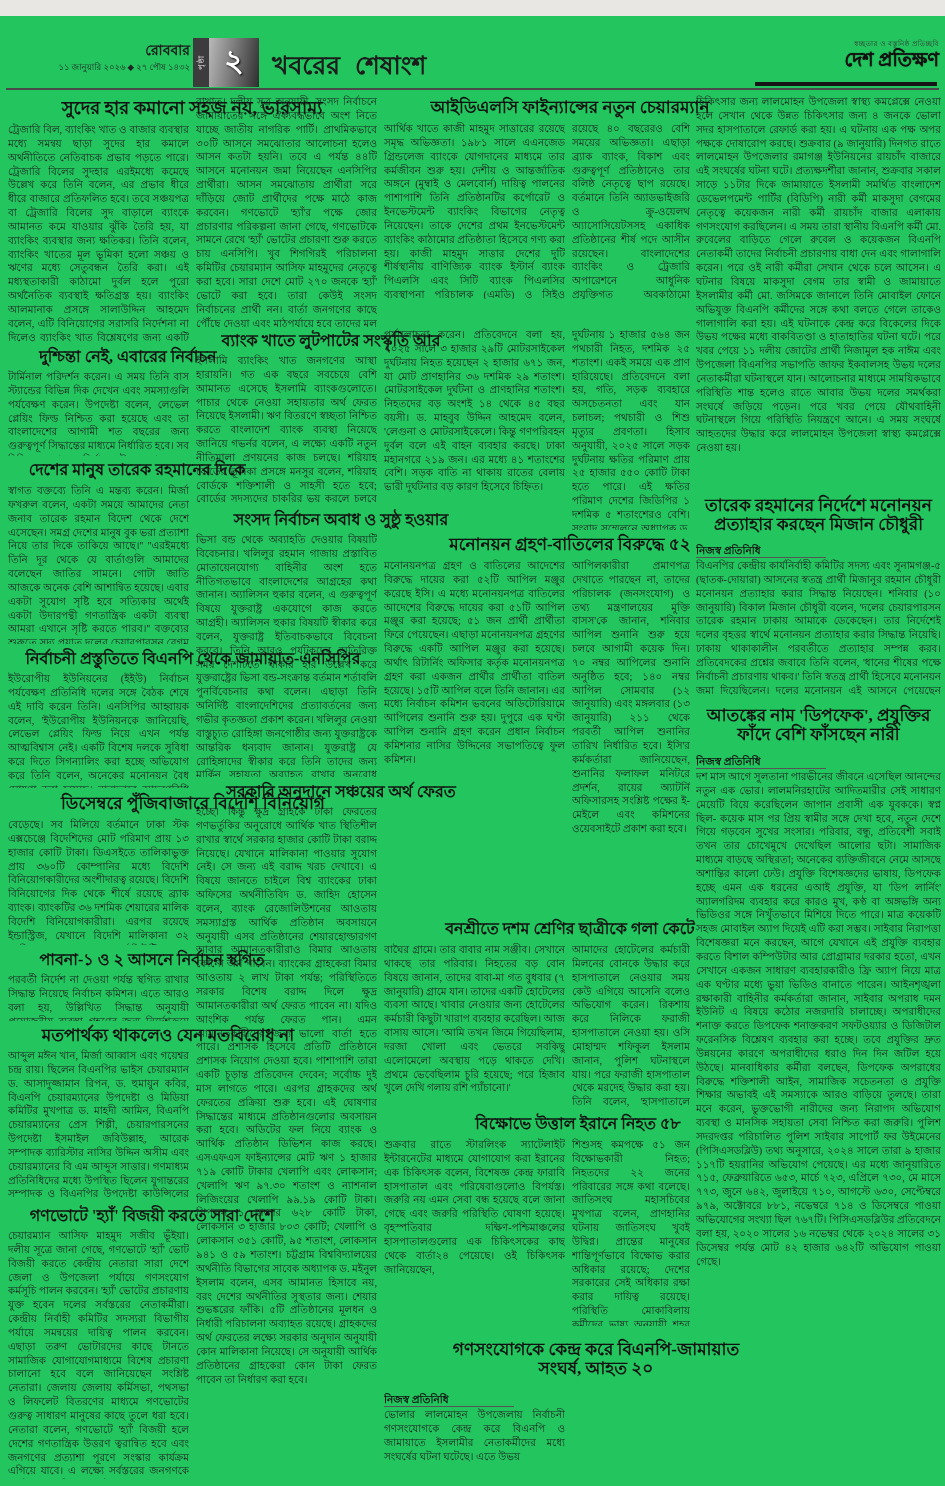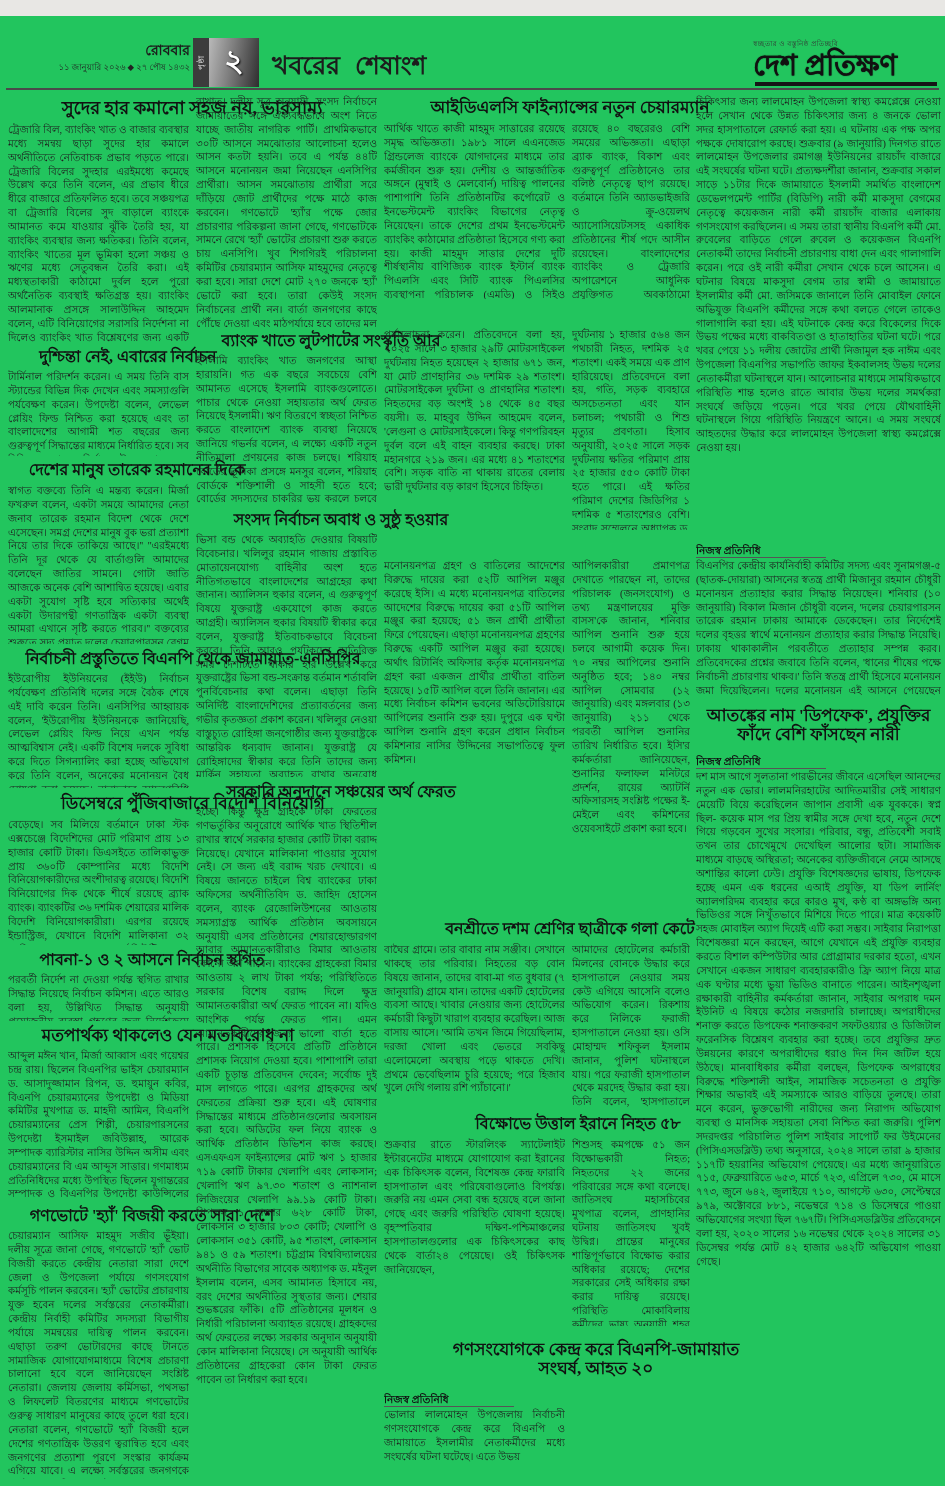--- a/index.html
+++ b/index.html
@@ -15,23 +15,23 @@
   #dateline .date{font-size:8.5px;margin-top:3px;color:#222;}
   #pagebox{position:absolute;left:193px;top:22px;width:66px;height:49px;display:flex;}
   #pagebox .strip{width:16px;background:#3c3c3c;color:#f5f5f5;font-size:8px;
     display:flex;align-items:center;justify-content:center;
     writing-mode:vertical-rl;transform:rotate(180deg);letter-spacing:1px;}
   #pagebox .num{flex:1;background:linear-gradient(100deg,#b9b9b9 0%,#7d7d7d 45%,#2e2e2e 100%);
     color:#ffffff;font-size:30px;font-weight:bold;display:flex;align-items:center;justify-content:center;
     text-shadow:1px 1px 2px #000;}
   #section-title{position:absolute;left:272px;top:30px;font-size:25px;font-weight:bold;
     font-family:Liberation Mono, monospace;}
-  #logo-wrap{position:absolute;right:6px;top:22px;width:186px;text-align:left;}
+  #logo-wrap{position:absolute;right:6px;top:22px;width:186px;text-align:right;}
   #logo-wrap .tagline{font-size:7px;color:#333;letter-spacing:.5px;}
-  #logo-wrap .logo{font-size:29px;font-weight:bold;line-height:1.05;color:#111;
+  #logo-wrap .logo{font-size:19px;font-weight:bold;line-height:1.05;color:#111;
     text-shadow:0 0 1px #111;}
   #logo-rule{position:absolute;right:8px;top:66px;width:182px;height:4px;background:#161616;}
   #masthead-rule{position:absolute;left:6px;top:72px;width:933px;height:2px;background:#4a4a4a;}
   
   .blk{position:absolute;overflow:hidden;}
   .headline{font-weight:bold;text-align:center;line-height:1.12;
     display:flex;align-items:center;justify-content:center;color:#111;}
   .body{font-size:10.3px;line-height:1.345;text-align:justify;color:#1e1e1e;
     word-break:break-word;}
   .byline{font-size:10.5px;font-weight:bold;color:#111;border-bottom:0.5px solid #555;}
@@ -79,30 +79,32 @@
     <div class="blk body" style="left: 196px; top: 338px; width: 181px; height: 151px;">ইসলামি ব্যাংকিং খাত জনগণের আস্থা হারায়নি। গত এক বছরে সবচেয়ে বেশি আমানত এসেছে ইসলামি ব্যাংকগুলোতে। পাচার থেকে নেওয়া সহায়তার অর্থ ফেরত নিয়েছে ইসলামী। ঋণ বিতরণে স্বচ্ছতা নিশ্চিত করতে বাংলাদেশ ব্যাংক ব্যবস্থা নিয়েছে জানিয়ে গভর্নর বলেন, এ লক্ষ্যে একটি নতুন নীতিমালা প্রণয়নের কাজ চলছে। শরিয়াহ বোর্ডের ভূমিকা প্রসঙ্গে মনসুর বলেন, শরিয়াহ বোর্ডকে শক্তিশালী ও সাহসী হতে হবে; বোর্ডের সদস্যদের চাকরির ভয় করলে চলবে না। সুকুক বন্ড প্রসঙ্গে গভর্নর বলেন, রেজিমেকে সুকুক করায় দেশের বড় বাজার ক্ষতিগ্রস্ত হয়েছে এবং মানুষ ক্ষতির মুখে পড়েছে। তবে সরকারকে নতুন করে ইসলামি সুকুক বন্ড ছাড়ার কথা জানানো হয়েছে এবং এ বিষয়ে কাজ শুরু হয়েছে। তিনি বলেন, বাংলাদেশে আর কোনো আর্থিক লুটপাট হবে না। এজন্য বাংলাদেশ ব্যাংকের পাশাপাশি সবার সহযোগিতা প্রয়োজন। বিশ্বে ইসলামি ব্যাংকিং খাতকে তুলে ধরতে হলে সুশাসন, স্বচ্ছতা ও শক্ত নিয়ন্ত্রণ ব্যবস্থা সবচেয়ে বড় চ্যালেঞ্জ বলে মন্তব্য করেন গভর্নর।</div>
     <div class="blk headline" style="left: 206px; top: 492px; width: 270px; height: 23px; font-size: 16px;">সংসদ নির্বাচন অবাধ ও সুষ্ঠু হওয়ার</div>
     <div class="blk body" style="left: 196px; top: 517px; width: 181px; height: 244px;">ভিসা বন্ড থেকে অব্যাহতি দেওয়ার বিষয়টি বিবেচনার। খলিলুর রহমান গাজায় প্রস্তাবিত মোতায়েনযোগ্য বাহিনীর অংশ হতে নীতিগতভাবে বাংলাদেশের আগ্রহের কথা জানান। অ্যালিসন হুকার বলেন, এ গুরুত্বপূর্ণ বিষয়ে যুক্তরাষ্ট্র একযোগে কাজ করতে আগ্রহী। অ্যালিসন হুকার বিষয়টি স্বীকার করে বলেন, যুক্তরাষ্ট্র ইতিবাচকভাবে বিবেচনা করবে। তিনি আরও পর্যটকদের অতিরিক্ত সময় দেশটিতে থাকার হার উল্লেখ করে যুক্তরাষ্ট্রের ভিসা বন্ড-সংক্রান্ত বর্তমান শর্তাবলি পুনর্বিবেচনার কথা বলেন। এছাড়া তিনি অনির্দিষ্ট বাংলাদেশিদের প্রত্যাবর্তনের জন্য গভীর কৃতজ্ঞতা প্রকাশ করেন। খলিলুর নেওয়া বাস্তুচ্যুত রোহিঙ্গা জনগোষ্ঠীর জন্য যুক্তরাষ্ট্রকে আন্তরিক ধন্যবাদ জানান। যুক্তরাষ্ট্র যে রোহিঙ্গাদের স্বীকার করে তিনি তাদের জন্য মার্কিন সহায়তা অব্যাহত রাখার অনুরোধ জানান। অ্যালিসন হুকার রোহিঙ্গা শরণার্থীদের আশ্রয় দিয়ে যাওয়ার জন্য বাংলাদেশকে ধন্যবাদ জানান; যত দিন বাংলাদেশে অবস্থান করবে, তত দিন তাদের সহায়তা সম্প্রসারণের অনুরোধ জানান। জাতীয় নিরাপত্তা ও বেসরকারি খাতের জন্য ডিএফসি অর্থায়নে প্রবেশ এবং সেমিকন্ডাক্টর উন্নয়নের জন্য অর্থায়নে প্রবেশের বিবেচনার জন্য যুক্তরাষ্ট্রকে অনুরোধ করেন। যুক্তরাষ্ট্র বিবেচনা করবে বলে আশ্বাস দেন। খলিলুর রহমান পারস্পরিক স্বার্থসংশ্লিষ্ট বিভিন্ন বিষয়ে আলোচনা করেন; এর মধ্যে ছিল বাংলাদেশের আসন্ন নির্বাচন, মুক্ত সম্পর্ক, রোহিঙ্গা সংকট, যুক্তরাষ্ট্রের ভিসা বন্ড ও অন্যান্য আঞ্চলিক বিষয়।</div>
     <div class="blk headline" style="left: 206px; top: 764px; width: 270px; height: 23px; font-size: 16px;">সরকারি অনুদানে সঞ্চয়ের অর্থ ফেরত</div>
     <div class="blk body" style="left: 196px; top: 789px; width: 181px; height: 671px;">হচ্ছে। কিন্তু ক্ষুদ্র গ্রাহকে টাকা ফেরতের গণভর্তুকির অনুরোধে আর্থিক খাত স্থিতিশীল রাখার স্বার্থে সরকার হাজার কোটি টাকা বরাদ্দ নিয়েছে। যেখানে মালিকানা পাওয়ার সুযোগ নেই। সে জন্য এই বরাদ্দ খরচ দেখাবে। এ বিষয়ে জানতে চাইলে বিশ্ব ব্যাংকের ঢাকা অফিসের অর্থনীতিবিদ ড. জাহিদ হোসেন বলেন, ব্যাংক রেজোলিউশনের আওতায় সমস্যাগ্রস্ত আর্থিক প্রতিষ্ঠান অবসায়নে অনুযায়ী এসব প্রতিষ্ঠানের শেয়ারহোল্ডারগণ আবার আমানতকারীরাও বিমার আওতায় কোনো অর্থ পাবেন। ব্যাংকের গ্রাহকেরা বিমার আওতায় ২ লাখ টাকা পর্যন্ত; পরিস্থিতিতে সরকার বিশেষ বরাদ্দ দিলে ক্ষুদ্র আমানতকারীরা অর্থ ফেরত পাবেন না। যদিও আংশিক পর্যন্ত ফেরত পান। এমন আমানতকারীদের জন্য ভালো বার্তা হতে পারে। প্রশাসক হিসেবে প্রতিটি প্রতিষ্ঠানে প্রশাসক নিয়োগ দেওয়া হবে। পাশাপাশি তারা একটি চূড়ান্ত প্রতিবেদন দেবেন; সর্বোচ্চ দুই মাস লাগতে পারে। এরপর গ্রাহকদের অর্থ ফেরতের প্রক্রিয়া শুরু হবে। এই ঘোষণার সিদ্ধান্তের মাধ্যমে প্রতিষ্ঠানগুলোর অবসায়ন করা হবে। অডিটের ফল নিয়ে ব্যাংক ও আর্থিক প্রতিষ্ঠান ডিভিশন কাজ করছে। এসএফএস ফাইন্যান্সের মোট ঋণ ১ হাজার ৭১৯ কোটি টাকার খেলাপি এবং লোকসান; খেলাপি ঋণ ৯৭.৩০ শতাংশ ও ন্যাশনাল লিজিংয়ের খেলাপি ৯৯.১৯ কোটি টাকা। পিপলস ১ হাজার ৬২৮ কোটি টাকা, লোকসান ৩ হাজার ৮০৩ কোটি; খেলাপি ও লোকসান ৩৫১ কোটি, ৯৫ শতাংশ, লোকসান ৯৪১ ও ৫৯ শতাংশ। চট্টগ্রাম বিশ্ববিদ্যালয়ের অর্থনীতি বিভাগের সাবেক অধ্যাপক ড. মইনুল ইসলাম বলেন, এসব আমানত হিসাবে নয়, বরং দেশের অর্থনীতির সুস্থতার জন্য। শেয়ার শুভঙ্করের ফাঁকি। ৫টি প্রতিষ্ঠানের মূলধন ও নির্ধারী পরিচালনা অব্যাহত রয়েছে। গ্রাহকদের অর্থ ফেরতের লক্ষ্যে সরকার অনুদান অনুযায়ী কোন মালিকানা নিয়েছে। সে অনুযায়ী আর্থিক প্রতিষ্ঠানের গ্রাহকেরা কোন টাকা ফেরত পাবেন তা নির্ধারণ করা হবে।</div>
     <div class="blk headline" style="left: 408px; top: 79px; width: 324px; height: 25px; font-size: 17px;">আইডিএলসি ফাইন্যান্সের নতুন চেয়ারম্যান</div>
     <div class="blk body" style="left: 384px; top: 106px; width: 181px; height: 177px;">আর্থিক খাতে কাজী মাহমুদ সাত্তারের রয়েছে সমৃদ্ধ অভিজ্ঞতা। ১৯৮১ সালে এএনজেড গ্রিন্ডলেজ ব্যাংকে যোগদানের মাধ্যমে তার কর্মজীবন শুরু হয়। দেশীয় ও আন্তর্জাতিক অঙ্গনে (মুম্বাই ও মেলবোর্ন) দায়িত্ব পালনের পাশাপাশি তিনি প্রতিষ্ঠানটির কর্পোরেট ও ইনভেস্টমেন্ট ব্যাংকিং বিভাগের নেতৃত্ব নিয়েছেন। তাকে দেশের প্রথম ইনভেস্টমেন্ট ব্যাংকিং কাঠামোর প্রতিষ্ঠাতা হিসেবে গণ্য করা হয়। কাজী মাহমুদ সাত্তার দেশের দুটি শীর্ষস্থানীয় বাণিজ্যিক ব্যাংক ইস্টার্ন ব্যাংক পিএলসি এবং সিটি ব্যাংক পিএলসির ব্যবস্থাপনা পরিচালক (এমডি) ও সিইও হিসেবে দায়িত্ব পালন করেছেন। আইপিডিসি ফাইন্যান্সের মতো গুরুত্বপূর্ণ প্রতিষ্ঠানেও তার বলিষ্ঠ নেতৃত্বের ছাপ রয়েছে। ব্যাংকিং খাতের আধুনিকায়নে কাজী মাহমুদ সাত্তারের ভূমিকা অত্যন্ত গুরুত্বপূর্ণ। বিশেষ করে কর্পোরেট ব্যাংকিংয়ে আন্তর্জাতিক মানদণ্ড বজায় রাখা এবং আধুনিক অবকাঠামো নির্মাণে তিনি পথপ্রদর্শকের ভূমিকা পালন করেছেন।</div>
     <div class="blk body" style="left: 572px; top: 106px; width: 118px; height: 177px;">রয়েছে ৪০ বছরেরও বেশি সময়ের অভিজ্ঞতা। এছাড়া ব্র্যাক ব্যাংক, বিকাশ এবং গুরুত্বপূর্ণ প্রতিষ্ঠানেও তার বলিষ্ঠ নেতৃত্বে ছাপ রয়েছে। বর্তমানে তিনি অ্যাডভাইজরি ও ক্রু-ওয়েলথ অ্যাসোসিয়েটসসহ একাধিক প্রতিষ্ঠানের শীর্ষ পদে আসীন রয়েছেন। বাংলাদেশের ব্যাংকিং ও ট্রেজারি অপারেশনে আধুনিক প্রযুক্তিগত অবকাঠামো নির্মাণে নেতৃত্ব দিয়েছেন। আইডিএলসি ফাইন্যান্সের ব্যবস্থাপনা পরিচালক ও সিইও এম জামাল উদ্দিন বলেন, কাজী মাহমুদ সাত্তারের মতো অভিজ্ঞ একজনকে চেয়ারম্যান হিসেবে পেয়ে আমরা গর্বিত। তার হাত ধরে আইডিএলসি উদ্ভাবন ও সমৃদ্ধির এক নতুন উচ্চতায় পৌঁছাবে বলে আমাদের বিশ্বাস।</div>
     <div class="blk body" style="left: 384px; top: 312px; width: 181px; height: 202px;">পর্যালোচনা করেন। প্রতিবেদনে বলা হয়, ২০২৫ সালে ৩ হাজার ২৯টি মোটরসাইকেল দুর্ঘটনায় নিহত হয়েছেন ২ হাজার ৬৭১ জন, যা মোট প্রাণহানির ৩৬ দশমিক ২৯ শতাংশ। মোটরসাইকেল দুর্ঘটনা ও প্রাণহানির শতাংশ। নিহতদের বড় অংশই ১৪ থেকে ৪৫ বছর বয়সী। ড. মাহবুব উদ্দিন আহমেদ বলেন, 'লেগুনা ও মোটরসাইকেলে। কিন্তু গণপরিবহন দুর্বল বলে এই বাহন ব্যবহার করছে। ঢাকা মহানগরে ২১৯ জন। এর মধ্যে ৪১ শতাংশের বেশি। সড়ক বাতি না থাকায় রাতের বেলায় ভারী দুর্ঘটনার বড় কারণ হিসেবে চিহ্নিত।</div>
     <div class="blk body" style="left: 572px; top: 312px; width: 118px; height: 202px;">দুর্ঘটনায় ১ হাজার ৫৬৪ জন পথচারী নিহত, দশমিক ২৫ শতাংশ। একই সময়ে এক প্রাণ হারিয়েছে। প্রতিবেদনে বলা হয়, গতি, সড়ক ব্যবহারে অসচেতনতা এবং যান চলাচল; পথচারী ও শিশু মৃত্যুর প্রবণতা। হিসাব অনুযায়ী, ২০২৫ সালে সড়ক দুর্ঘটনায় ক্ষতির পরিমাণ প্রায় ২৫ হাজার ৫৫০ কোটি টাকা হতে পারে। এই ক্ষতির পরিমাণ দেশের জিডিপির ১ দশমিক ৫ শতাংশেরও বেশি। সংবাদ সম্মেলনে অধ্যাপক ড. এ বলেন, 'বাংলাদেশের অধিকাংশ সড়ক দুর্ঘটনা হত্যাকাণ্ড। কর্তৃপক্ষের অবহেলা, দুর্বল ব্যবস্থাপনার কারণেই এসব প্রাণহানি ঘটছে।</div>
+    <div class="blk headline" style="left: 444px; top: 516px; width: 252px; height: 25px; font-size: 17px;">মনোনয়ন গ্রহণ-বাতিলের বিরুদ্ধে ৫২</div>
     <div class="blk body" style="left: 384px; top: 543px; width: 181px; height: 355px;">মনোনয়নপত্র গ্রহণ ও বাতিলের আদেশের বিরুদ্ধে দায়ের করা ৫২টি আপিল মঞ্জুর করেছে ইসি। এ মধ্যে মনোনয়নপত্র বাতিলের আদেশের বিরুদ্ধে দায়ের করা ৫১টি আপিল মঞ্জুর করা হয়েছে; ৫১ জন প্রার্থী প্রার্থীতা ফিরে পেয়েছেন। এছাড়া মনোনয়নপত্র গ্রহণের বিরুদ্ধে একটি আপিল মঞ্জুর করা হয়েছে। অর্থাৎ রিটার্নিং অফিসার কর্তৃক মনোনয়নপত্র গ্রহণ করা একজন প্রার্থীর প্রার্থীতা বাতিল হয়েছে। ১৫টি আপিল বলে তিনি জানান। এর মধ্যে নির্বাচন কমিশন ভবনের অডিটোরিয়ামে আপিলের শুনানি শুরু হয়। দুপুরে এক ঘণ্টা আপিল শুনানি গ্রহণ করেন প্রধান নির্বাচন কমিশনার নাসির উদ্দিনের সভাপতিত্বে ফুল কমিশন।</div>
     <div class="blk body" style="left: 572px; top: 543px; width: 118px; height: 355px;">আপিলকারীরা প্রমাণপত্র দেখাতে পারছেন না, তাদের পরিচালক (জনসংযোগ) ও তথ্য মন্ত্রণালয়ের মুক্তি বাসস'কে জানান, শনিবার আপিল শুনানি শুরু হয়ে চলবে আগামী কয়েক দিন। ৭০ নম্বর আপিলের শুনানি অনুষ্ঠিত হবে; ১৪০ নম্বর আপিল সোমবার (১২ জানুয়ারি) এবং মঙ্গলবার (১৩ জানুয়ারি) ২১১ থেকে পরবর্তী আপিল শুনানির তারিখ নির্ধারিত হবে। ইসি'র কর্মকর্তারা জানিয়েছেন, শুনানির ফলাফল মনিটরে প্রদর্শন, রায়ের অ্যাটর্নি অফিসারসহ সংশ্লিষ্ট পক্ষের ই-মেইলে এবং কমিশনের ওয়েবসাইটে প্রকাশ করা হবে।</div>
     <div class="blk headline" style="left: 408px; top: 901px; width: 324px; height: 24px; font-size: 16px;">বনশ্রীতে দশম শ্রেণির ছাত্রীকে গলা কেটে</div>
     <div class="blk body" style="left: 384px; top: 927px; width: 181px; height: 166px;">বাঘৈর গ্রামে। তার বাবার নাম সঞ্জীব। সেখানে থাকছে তার পরিবার। নিহতের বড় বোন বিষয়ে জানান, তাদের বাবা-মা গত বুধবার (৭ জানুয়ারি) গ্রামে যান। তাদের একটি হোটেলের ব্যবসা আছে। খাবার নেওয়ার জন্য হোটেলের কর্মচারী কিছুটা খারাপ ব্যবহার করেছিল। আজ বাসায় আসে। 'আমি তখন জিমে গিয়েছিলাম, দরজা খোলা এবং ভেতরে সবকিছু এলোমেলো অবস্থায় পড়ে থাকতে দেখি। প্রথমে ভেবেছিলাম চুরি হয়েছে; পরে হিজাব খুলে দেখি গলায় রশি প্যাঁচানো।'</div>
     <div class="blk body" style="left: 572px; top: 927px; width: 118px; height: 166px;">আমাদের হোটেলের কর্মচারী মিলনের বোনকে উদ্ধার করে হাসপাতালে নেওয়ার সময় কেউ এগিয়ে আসেনি বলেও অভিযোগ করেন। রিকশায় করে নিলিকে ফরাজী হাসপাতালে নেওয়া হয়। ওসি মোহাম্মদ শফিকুল ইসলাম জানান, পুলিশ ঘটনাস্থলে যায়। পরে ফরাজী হাসপাতাল থেকে মরদেহ উদ্ধার করা হয়। তিনি বলেন, 'হাসপাতালে গিয়ে দেখি; হত্যাকাণ্ডের প্রকৃত কারণ জানা যায়নি।'</div>
     <div class="blk headline" style="left: 436px; top: 1096px; width: 284px; height: 24px; font-size: 16px;">বিক্ষোভে উত্তাল ইরানে নিহত ৫৮</div>
     <div class="blk body" style="left: 384px; top: 1122px; width: 181px; height: 188px;">শুক্রবার রাতে স্টারলিংক স্যাটেলাইট ইন্টারনেটের মাধ্যমে যোগাযোগ করা ইরানের এক চিকিৎসক বলেন, বিশেষজ্ঞ কেন্দ্র ফারাবি হাসপাতাল এবং পরিষেবাগুলোও বিপর্যস্ত। জরুরি নয় এমন সেবা বন্ধ হয়েছে বলে জানা গেছে এবং জরুরি পরিস্থিতি ঘোষণা হয়েছে। বৃহস্পতিবার দক্ষিণ-পশ্চিমাঞ্চলের হাসপাতালগুলোর এক চিকিৎসকের কাছ থেকে বার্তা২৪ পেয়েছে। ওই চিকিৎসক জানিয়েছেন,</div>
     <div class="blk body" style="left: 572px; top: 1122px; width: 118px; height: 188px;">শিশুসহ কমপক্ষে ৫১ জন বিক্ষোভকারী নিহত; নিহতদের ২২ জনের পরিবারের সঙ্গে কথা বলেছে। জাতিসংঘ মহাসচিবের মুখপাত্র বলেন, প্রাণহানির ঘটনায় জাতিসংঘ খুবই উদ্বিগ্ন। প্রান্তের মানুষের শান্তিপূর্ণভাবে বিক্ষোভ করার অধিকার রয়েছে; দেশের সরকারের সেই অধিকার রক্ষা করার দায়িত্ব রয়েছে। পরিস্থিতি মোকাবিলায় কর্মীদের ভাষ্য অনুযায়ী শহর শিরাজের একটি কেন্দ্রে বিবিসি একটি ভিডিও এবং অডিও পেয়েছে; আহত অনেক রোগীকে জানা পর্যন্ত সার্জন নেই। তিনি দাবি করেন, গুলি লেগেছে। ২৮ ডিসেম্বর বিক্ষোভে বিক্ষোভকারী এবং ১৫ জন নিরাপত্তা সদস্য নিহতের তথ্য একটি সংগঠন জানিয়েছে। এছাড়া বহু ব্যক্তিকে গ্রেফতার করা হয়েছে বলেও হিউম্যান রাইটস জানিয়েছে; নয় কর্মী নিহত হয়েছেন। বিবিসি পার্সিয়ান কথা বলে তাদের পরিচয় নিশ্চিত করেছে। জাতিসংঘের স্টিফেন দুজারিক বলেন, এসব বিষয়ে বিশ্বের যে কোনো নাগরিকের বিক্ষোভ করার অধিকার রয়েছে এবং সেই অধিকারকে সম্মান করা উচিত।</div>
     <div class="blk headline" style="left: 440px; top: 1314px; width: 312px; height: 58px; font-size: 17px;">গণসংযোগকে কেন্দ্র করে বিএনপি-জামায়াত সংঘর্ষ, আহত ২০</div>
     <div class="blk byline" style="left: 384px; top: 1376px; width: 130px; height: 14px;">নিজস্ব প্রতিনিধি</div>
     <div class="blk body" style="left: 384px; top: 1392px; width: 181px; height: 68px;">ভোলার লালমোহন উপজেলায় নির্বাচনী গণসংযোগকে কেন্দ্র করে বিএনপি ও জামায়াতে ইসলামীর নেতাকর্মীদের মধ্যে সংঘর্ষের ঘটনা ঘটেছে। এতে উভয়</div>
     <div class="blk body" style="left: 696px; top: 79px; width: 245px; height: 392px;">চিকিৎসার জন্য লালমোহন উপজেলা স্বাস্থ্য কমপ্লেক্সে নেওয়া হলে সেখান থেকে উন্নত চিকিৎসার জন্য ৪ জনকে ভোলা সদর হাসপাতালে রেফার্ড করা হয়। এ ঘটনায় এক পক্ষ অপর পক্ষকে দোষারোপ করছে। শুক্রবার (৯ জানুয়ারি) দিনগত রাতে লালমোহন উপজেলার রমাগঞ্জ ইউনিয়নের রায়চাঁদ বাজারে এই সংঘর্ষের ঘটনা ঘটে। প্রত্যক্ষদর্শীরা জানান, শুক্রবার সকাল সাড়ে ১১টার দিকে জামায়াতে ইসলামী সমর্থিত বাংলাদেশ ডেভেলপমেন্ট পার্টির (বিডিপি) নারী কর্মী মাকসুদা বেগমের নেতৃত্বে কয়েকজন নারী কর্মী রায়চাঁদ বাজার এলাকায় গণসংযোগ করছিলেন। এ সময় তারা স্থানীয় বিএনপি কর্মী মো. রুবেলের বাড়িতে গেলে রুবেল ও কয়েকজন বিএনপি নেতাকর্মী তাদের নির্বাচনী প্রচারণায় বাধা দেন এবং গালাগালি করেন। পরে ওই নারী কর্মীরা সেখান থেকে চলে আসেন। এ ঘটনার বিষয়ে মাকসুদা বেগম তার স্বামী ও জামায়াতে ইসলামীর কর্মী মো. জসিমকে জানালে তিনি মোবাইল ফোনে অভিযুক্ত বিএনপি কর্মীদের সঙ্গে কথা বলতে গেলে তাকেও গালাগালি করা হয়। এই ঘটনাকে কেন্দ্র করে বিকেলের দিকে উভয় পক্ষের মধ্যে বাকবিতণ্ডা ও হাতাহাতির ঘটনা ঘটে। পরে খবর পেয়ে ১১ দলীয় জোটের প্রার্থী নিজামুল হক নাঈম এবং উপজেলা বিএনপির সভাপতি জাফর ইকবালসহ উভয় দলের নেতাকর্মীরা ঘটনাস্থলে যান। আলোচনার মাধ্যমে সাময়িকভাবে পরিস্থিতি শান্ত হলেও রাতে আবার উভয় দলের সমর্থকরা সংঘর্ষে জড়িয়ে পড়েন। পরে খবর পেয়ে যৌথবাহিনী ঘটনাস্থলে গিয়ে পরিস্থিতি নিয়ন্ত্রণে আনে। এ সময় সংঘর্ষে আহতদের উদ্ধার করে লালমোহন উপজেলা স্বাস্থ্য কমপ্লেক্সে নেওয়া হয়।</div>
+    <div class="blk headline" style="left: 696px; top: 473px; width: 245px; height: 52px; font-size: 17px;">তারেক রহমানের নির্দেশে মনোনয়ন প্রত্যাহার করছেন মিজান চৌধুরী</div>
     <div class="blk byline" style="left: 696px; top: 527px; width: 130px; height: 14px;">নিজস্ব প্রতিনিধি</div>
     <div class="blk body" style="left: 696px; top: 543px; width: 245px; height: 136px;">বিএনপির কেন্দ্রীয় কার্যনির্বাহী কমিটির সদস্য এবং সুনামগঞ্জ-৫ (ছাতক-দোয়ারা) আসনের স্বতন্ত্র প্রার্থী মিজানুর রহমান চৌধুরী মনোনয়ন প্রত্যাহার করার সিদ্ধান্ত নিয়েছেন। শনিবার (১০ জানুয়ারি) বিকাল মিজান চৌধুরী বলেন, 'দলের চেয়ারপারসন তারেক রহমান ঢাকায় আমাকে ডেকেছেন। তার নির্দেশেই দলের বৃহত্তর স্বার্থে মনোনয়ন প্রত্যাহার করার সিদ্ধান্ত নিয়েছি। ঢাকায় থাকাকালীন পরবর্তীতে প্রত্যাহার সম্পন্ন করব। প্রতিবেদকের প্রশ্নের জবাবে তিনি বলেন, 'ধানের শীষের পক্ষে নির্বাচনী প্রচারণায় থাকব।' তিনি স্বতন্ত্র প্রার্থী হিসেবে মনোনয়ন জমা দিয়েছিলেন। দলের মনোনয়ন এই আসনে পেয়েছেন সাবেক সংসদ সদস্য ও কেন্দ্রীয় সহ-সাংগঠনিক সম্পাদক, জেলা বিএনপির আহ্বায়ক কলিম উদ্দিন আহমেদ মিলন।</div>
     <div class="blk headline" style="left: 696px; top: 682px; width: 245px; height: 54px; font-size: 17px;">আতঙ্কের নাম 'ডিপফেক', প্রযুক্তির ফাঁদে বেশি ফাঁসছেন নারী</div>
     <div class="blk byline" style="left: 696px; top: 738px; width: 130px; height: 14px;">নিজস্ব প্রতিনিধি</div>
     <div class="blk body" style="left: 696px; top: 754px; width: 245px; height: 650px;">দশ মাস আগে সুলতানা পারভীনের জীবনে এসেছিল আনন্দের নতুন এক ভোর। লালমনিরহাটের আদিতমারীর সেই সাধারণ মেয়েটি বিয়ে করেছিলেন জাপান প্রবাসী এক যুবককে। স্বপ্ন ছিল- কয়েক মাস পর প্রিয় স্বামীর সঙ্গে দেখা হবে, নতুন দেশে গিয়ে গড়বেন সুখের সংসার। পরিবার, বন্ধু, প্রতিবেশী সবাই তখন তার চোখেমুখে দেখেছিল আলোর ছটা। সামাজিক মাধ্যমে বাড়ছে অস্থিরতা; অনেকের ব্যক্তিজীবনে নেমে আসছে অশান্তির কালো ঢেউ। প্রযুক্তি বিশেষজ্ঞদের ভাষায়, ডিপফেক হচ্ছে এমন এক ধরনের এআই প্রযুক্তি, যা 'ডিপ লার্নিং' অ্যালগরিদম ব্যবহার করে কারও মুখ, কণ্ঠ বা অঙ্গভঙ্গি অন্য ভিডিওর সঙ্গে নিখুঁতভাবে মিশিয়ে দিতে পারে। মাত্র কয়েকটি সহজ মোবাইল অ্যাপ দিয়েই এটি করা সম্ভব। সাইবার নিরাপত্তা বিশেষজ্ঞরা মনে করছেন, আগে যেখানে এই প্রযুক্তি ব্যবহার করতে বিশাল কম্পিউটার আর প্রোগ্রামার দরকার হতো, এখন সেখানে একজন সাধারণ ব্যবহারকারীও ফ্রি অ্যাপ নিয়ে মাত্র এক ঘণ্টার মধ্যে ভুয়া ভিডিও বানাতে পারেন। আইনশৃঙ্খলা রক্ষাকারী বাহিনীর কর্মকর্তারা জানান, সাইবার অপরাধ দমন ইউনিট এ বিষয়ে কঠোর নজরদারি চালাচ্ছে। অপরাধীদের শনাক্ত করতে ডিপফেক শনাক্তকরণ সফটওয়্যার ও ডিজিটাল ফরেনসিক বিশ্লেষণ ব্যবহার করা হচ্ছে। তবে প্রযুক্তির দ্রুত উন্নয়নের কারণে অপরাধীদের ধরাও দিন দিন জটিল হয়ে উঠছে। মানবাধিকার কর্মীরা বলছেন, ডিপফেক অপরাধের বিরুদ্ধে শক্তিশালী আইন, সামাজিক সচেতনতা ও প্রযুক্তি শিক্ষার অভাবই এই সমস্যাকে আরও বাড়িয়ে তুলছে। তারা মনে করেন, ভুক্তভোগী নারীদের জন্য নিরাপদ অভিযোগ ব্যবস্থা ও মানসিক সহায়তা সেবা নিশ্চিত করা জরুরি। পুলিশ সদরদপ্তর পরিচালিত পুলিশ সাইবার সাপোর্ট ফর উইমেনের (পিসিএসডব্লিউ) তথ্য অনুসারে, ২০২৪ সালে তারা ৯ হাজার ১১৭টি হয়রানির অভিযোগ পেয়েছে। এর মধ্যে জানুয়ারিতে ৭১৫, ফেব্রুয়ারিতে ৬৫৩, মার্চে ৭২৩, এপ্রিলে ৭৩০, মে মাসে ৭৭৩, জুনে ৬৪২, জুলাইয়ে ৭১০, আগস্টে ৬৩০, সেপ্টেম্বরে ৯৭৯, অক্টোবরে ৮৮১, নভেম্বরে ৭১৪ ও ডিসেম্বরে পাওয়া অভিযোগের সংখ্যা ছিল ৭৬৭টি। পিসিএসডব্লিউর প্রতিবেদনে বলা হয়, ২০২০ সালের ১৬ নভেম্বর থেকে ২০২৪ সালের ৩১ ডিসেম্বর পর্যন্ত মোট ৪২ হাজার ৬৪২টি অভিযোগ পাওয়া গেছে।</div>
   </div>
 
 </body></html>

